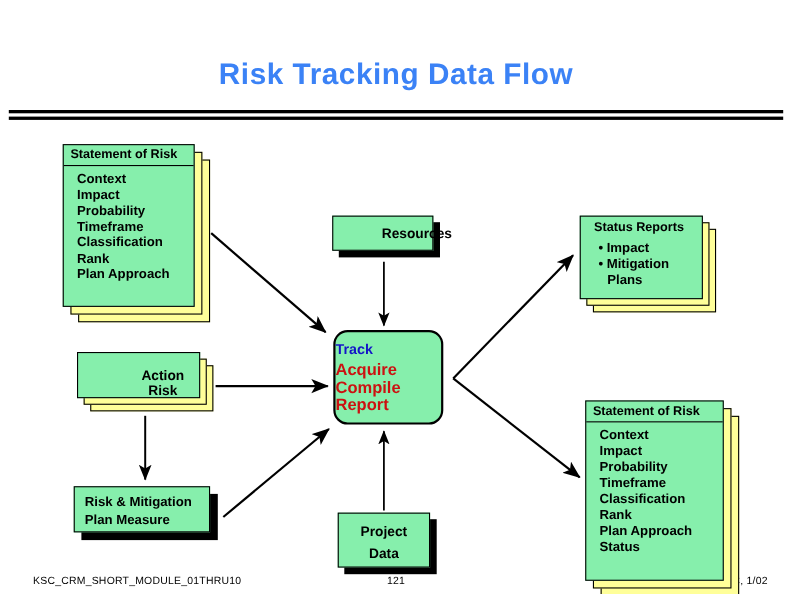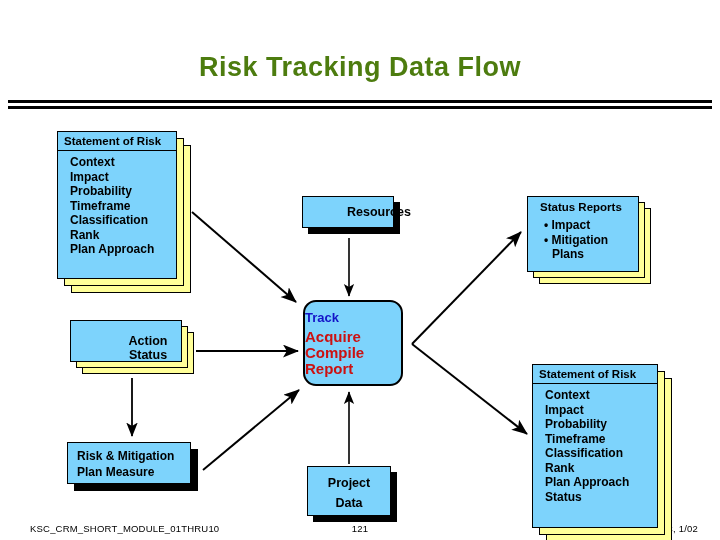--- a/index.html
+++ b/index.html
@@ -26,36 +26,36 @@
   
   .slide-title {
     position: absolute;
     left: 0;
     top: 52px;
     width: 720px;
     text-align: center;
     font-size: 27px;
     font-weight: bold;
     letter-spacing: 0.5px;
-    color: #4d7c0f;
+    color: #3b82f6;
   }
 
   .rule {
     position: absolute;
     left: 8px;
     width: 704px;
     background: #000000;
   }
   .rule-top    { top: 100px; height: 3px; }
   .rule-bottom { top: 106px; height: 3px; }
 
   
   .box {
     position: absolute;
-    background: #7dd3fc;
+    background: #86efac;
     border: 1px solid #000000;
     box-sizing: border-box;
     z-index: 5;
   }
   .stack-sheet {
     position: absolute;
     background: #FFFF99;
     border: 1px solid #000000;
     box-sizing: border-box;
     z-index: 2;
@@ -240,21 +240,21 @@
     <div style="margin-top:4px;">
       <div class="track-line">Acquire</div>
       <div class="track-line">Compile</div>
       <div class="track-line">Report</div>
     </div>
   </div>
 
   <div class="stack-sheet" id="action-s2"></div>
   <div class="stack-sheet" id="action-s1"></div>
   <div class="box" id="action">
-    <div class="box-center-label" style="margin-top:13px;">Action Status</div>
+    <div class="box-center-label" style="margin-top:13px;">Action Risk</div>
   </div>
 
   <div class="shadow-sheet" id="riskmit-sh"></div>
   <div class="box" id="riskmit">
     <div class="riskmit-text">
       <div>Risk &amp; Mitigation</div>
       <div>Plan Measure</div>
     </div>
   </div>
 

